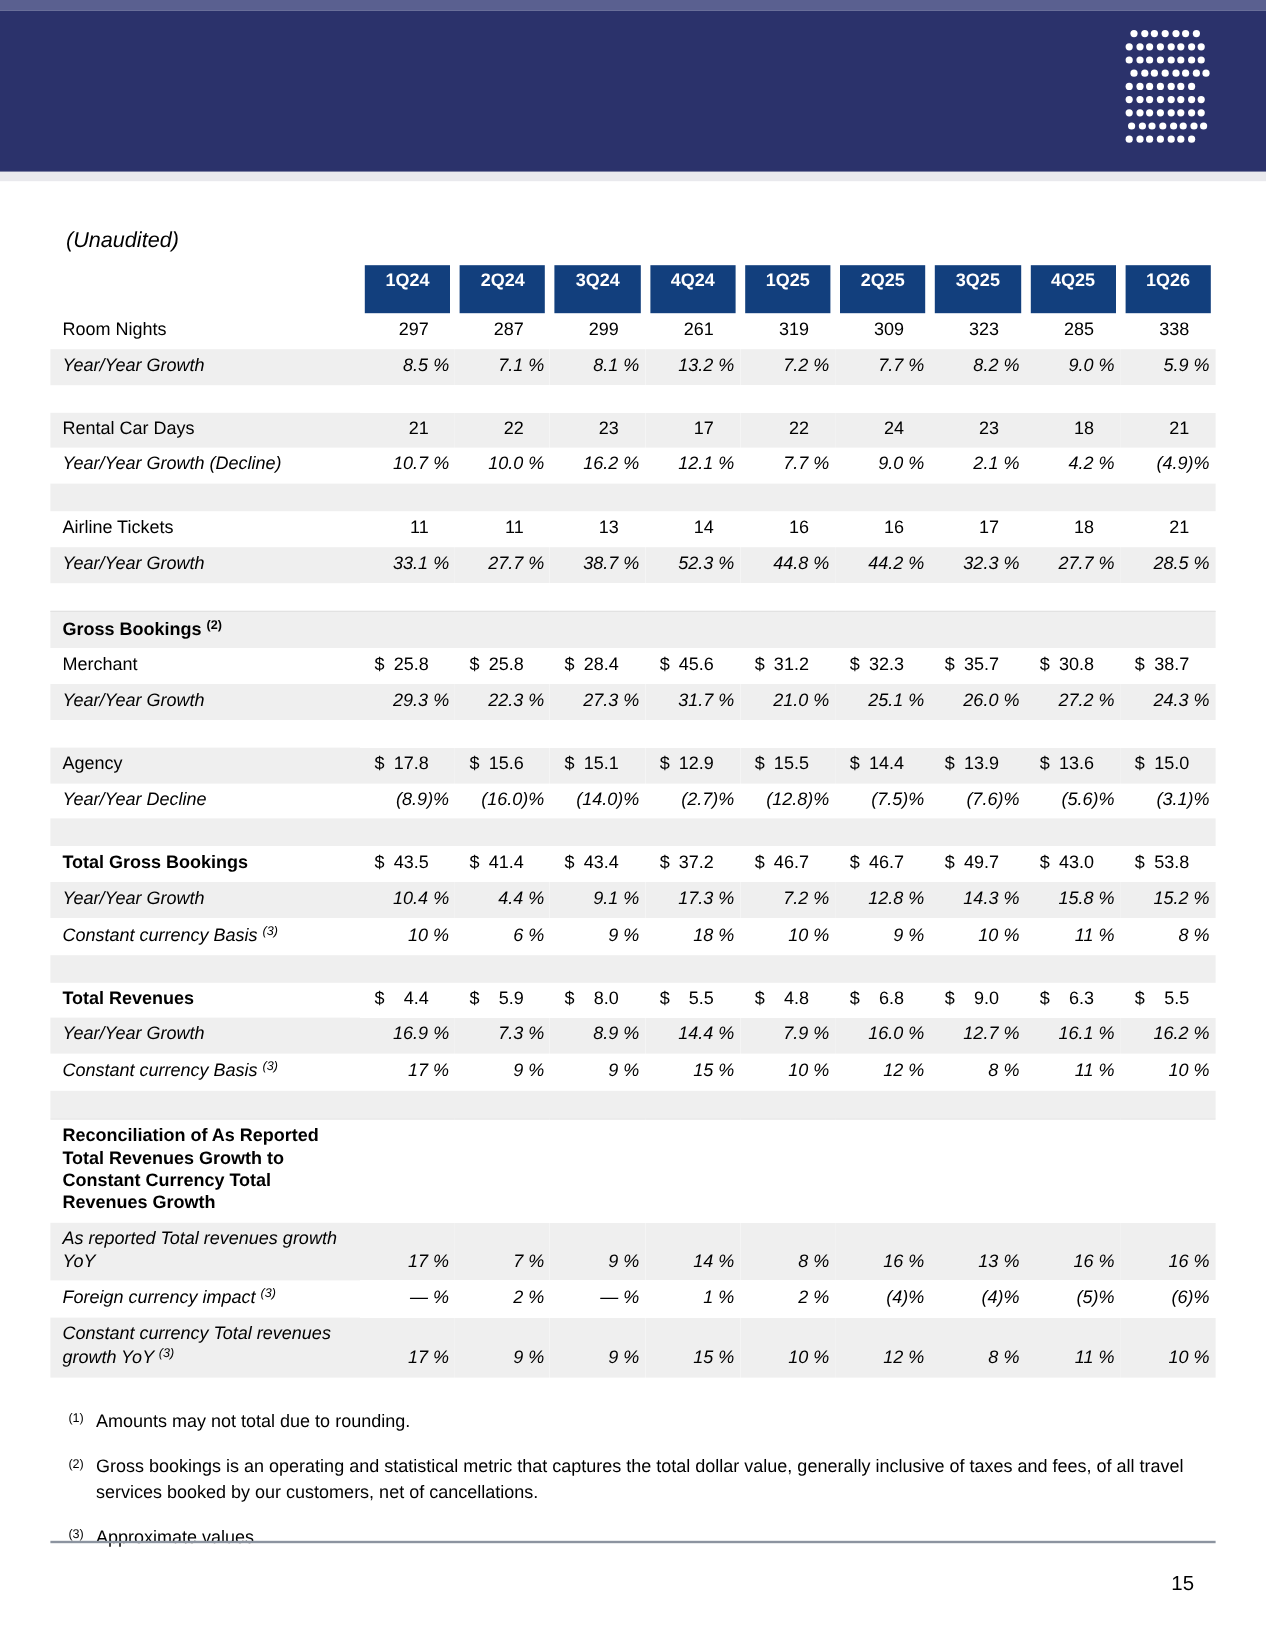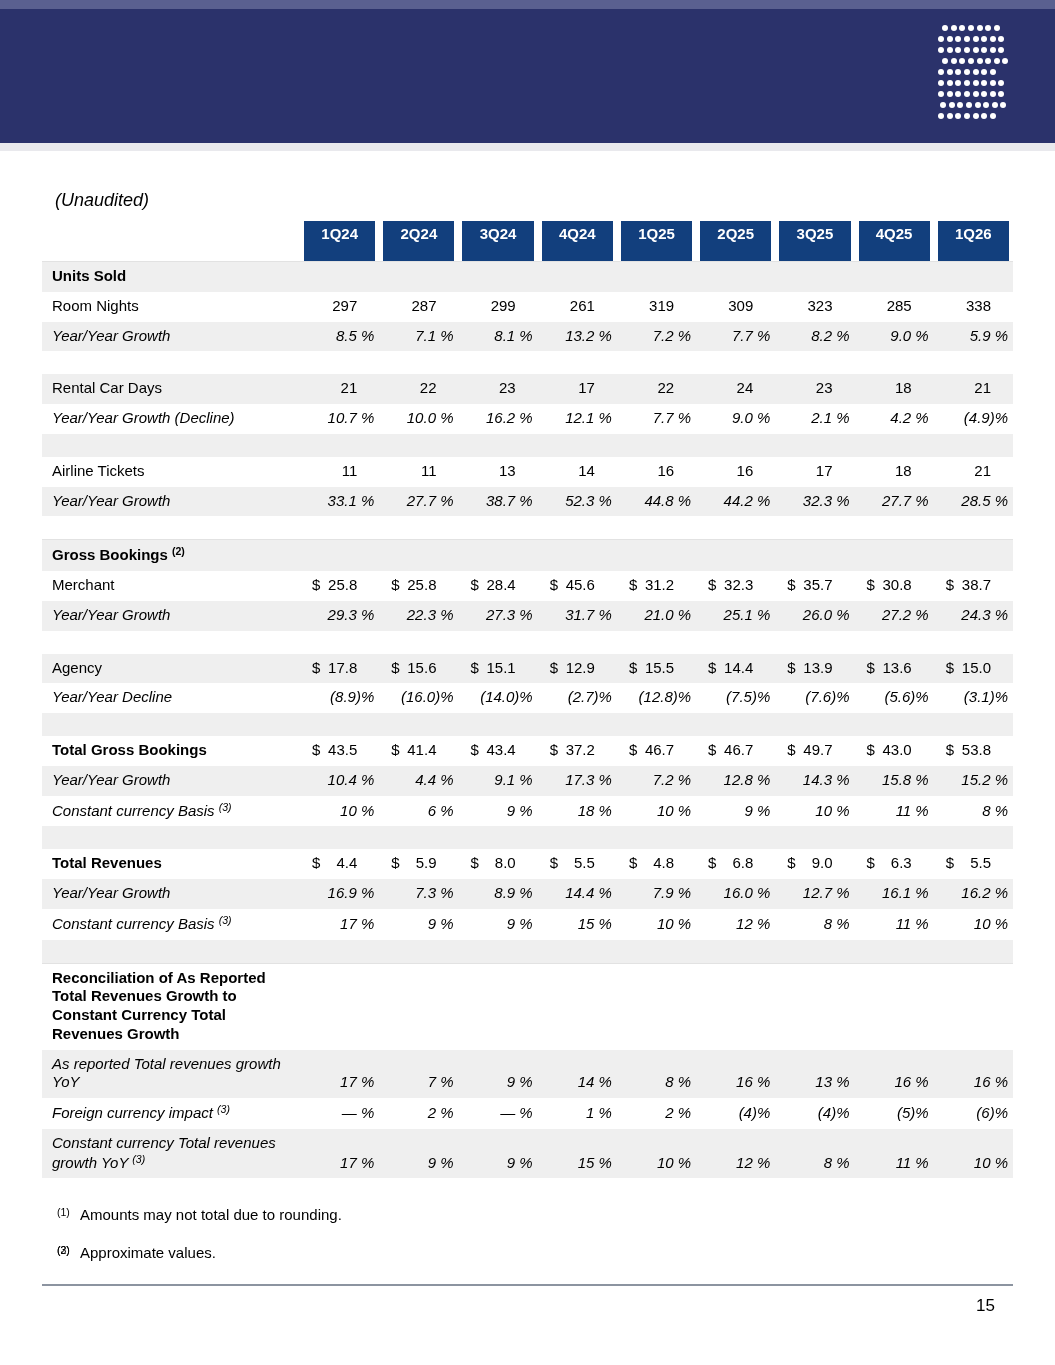--- a/index.html
+++ b/index.html
@@ -41,21 +41,21 @@
   .label-cell sup,.qsup{font-size:10.5px;vertical-align:5px;}
 
   
   .footnotes{margin:26px 0 0 15px;font-size:15px;line-height:1.4;}
   .footnote{position:relative;padding-left:23px;margin:0 0 17px 0;max-width:935px;}
   .footnote sup{position:absolute;left:0;top:1px;font-size:10.5px;}
 
   
   .page-footer{position:absolute;left:42px;right:42px;top:1284px;}
   .footer-rule{border:none;border-top:2px solid #8c94a0;margin:0;}
-  .page-number{text-align:right;font-size:17px;margin-top:10px;padding-right:18px;}
+  .page-number{text-align:right;font-size:17px;margin-top:24px;padding-right:18px;}
 </style>
 </head>
 <body>
 
 <div class="top-strip"></div>
 
 <header class="banner">
   <div class="logo">
       <div class="dot-row" style="margin-left: 4px;">
         <span class="dot"></span>
@@ -190,25 +190,20 @@
           </th>
           <th>
             <div class="qbox">4Q25</div>
           </th>
           <th>
             <div class="qbox">1Q26</div>
           </th>
         </tr>
     </thead>
     <tbody>
-        <tr class="shade section">
-          <td class="label-cell" colspan="10">
-            <span class="wrap">Units Sold</span>
-          </td>
-        </tr>
         <tr>
           <td class="label-cell"><span class="wrap">Room Nights</span></td>
           <td class="num-cell"><span>297</span></td>
           <td class="num-cell"><span>287</span></td>
           <td class="num-cell"><span>299</span></td>
           <td class="num-cell"><span>261</span></td>
           <td class="num-cell"><span>319</span></td>
           <td class="num-cell"><span>309</span></td>
           <td class="num-cell"><span>323</span></td>
           <td class="num-cell"><span>285</span></td>
@@ -459,21 +454,21 @@
           <td class="num-cell pct"><span>12 %</span></td>
           <td class="num-cell pct"><span>8 %</span></td>
           <td class="num-cell pct"><span>11 %</span></td>
           <td class="num-cell pct"><span>10 %</span></td>
         </tr>
       </tbody>
   </table>
 
   <div class="footnotes">
     <p class="footnote"><sup>(1)</sup><span>Amounts may not total due to rounding.</span></p>
-    <p class="footnote"><sup>(2)</sup></p>
+    <p class="footnote"><sup>(2)</sup><span>Gross bookings is an operating and statistical metric that captures the total dollar value, generally inclusive of taxes and fees, of all travel services booked by our customers, net of cancellations.</span></p>
     <p class="footnote"><sup>(3)</sup><span>Approximate values.</span></p>
   </div>
 </main>
 
 <footer class="page-footer">
   <hr class="footer-rule">
   <div class="page-number">15</div>
 </footer>
 
 </body></html>

